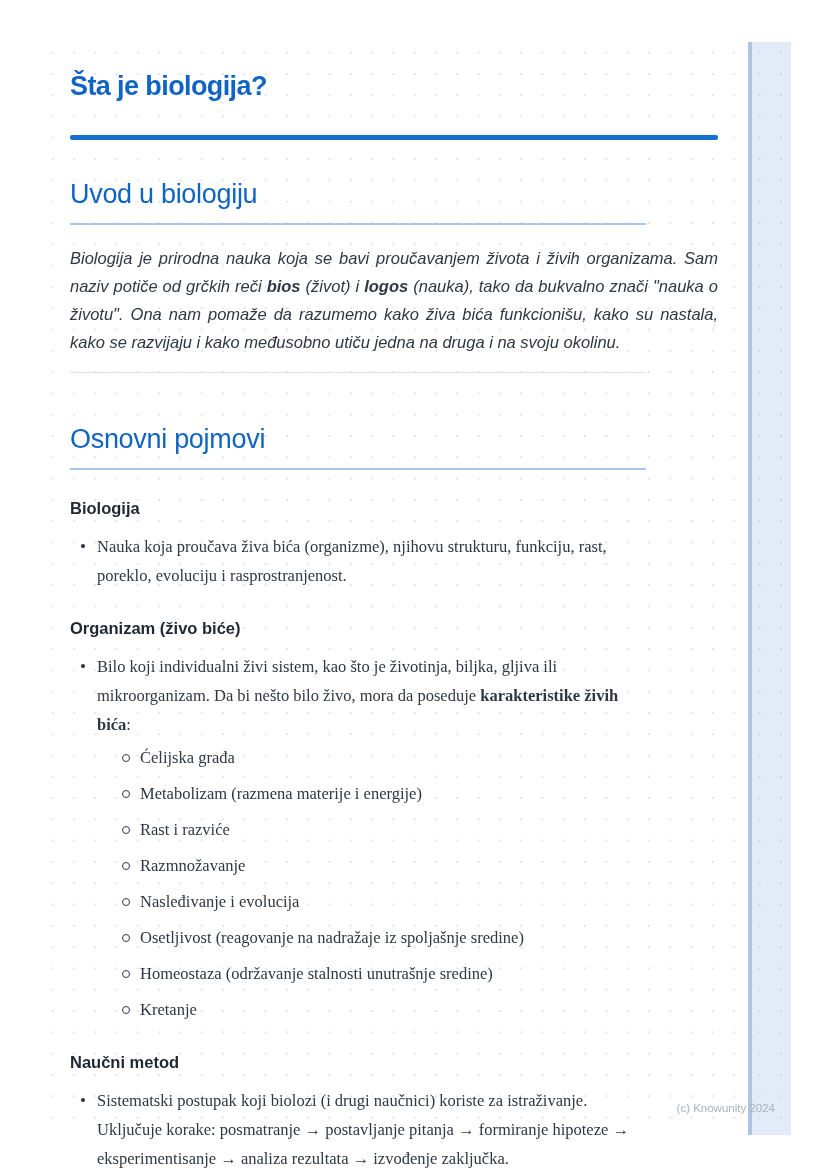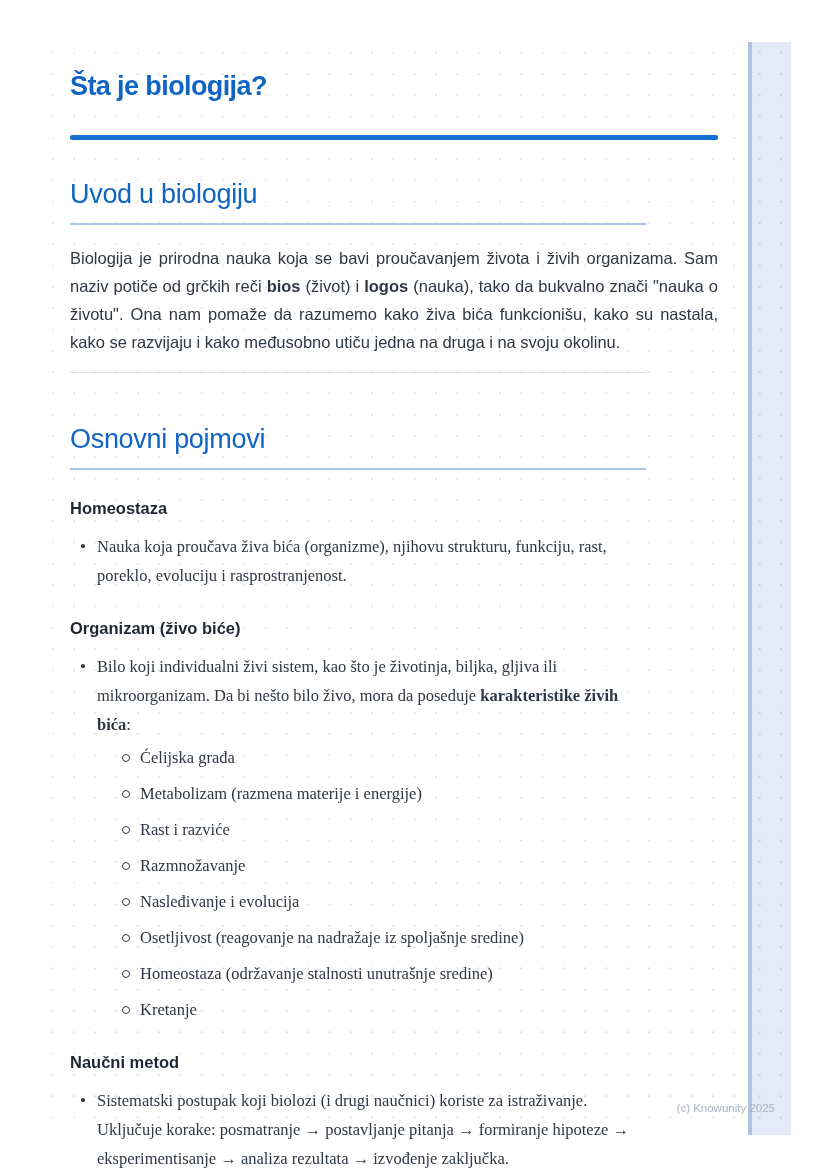--- a/index.html
+++ b/index.html
@@ -52,21 +52,21 @@
   h2.section-heading{
     font-size:27px;line-height:32px;font-weight:400;
     letter-spacing:-0.3px;color:var(--accent);
   }
   .sec-1 h2.section-heading{margin-top:38px;}
   .sec-2 h2.section-heading{margin-top:50px;}
   .h2-rule{margin-top:13px;height:2px;width:576px;background:var(--underline);}
   p.para{
     margin-top:19px;
     font-size:16.5px;line-height:28px;
-    text-align:justify;color:var(--text);
+    text-align:justify;color:var(--text);font-style:italic;
   }
   .divider{
     margin-top:16px;border:none;
     border-top:1.5px solid var(--divider);width:576px;
   }
   h3.term{
     font-size:16.5px;line-height:22px;font-weight:700;
     color:var(--term);margin-top:27px;
   }
   ul.bullets{
@@ -124,21 +124,21 @@
     <div class="h2-rule"></div>
     <p class="para"><span>Biologija je prirodna nauka koja se bavi proučavanjem života i živih organizama. Sam naziv potiče od grčkih reči </span><strong>bios</strong><span> (život) i </span><strong>logos</strong><span> (nauka), tako da bukvalno znači "nauka o životu". Ona nam pomaže da razumemo kako živa bića funkcionišu, kako su nastala, kako se razvijaju i kako međusobno utiču jedna na druga i na svoju okolinu.</span></p>
   </section>
 
   <hr class="divider">
 
   <section class="sec-2">
     <h2 class="section-heading">Osnovni pojmovi</h2>
     <div class="h2-rule"></div>
     <div id="terms">
-        <h3 class="term">Homeostaza</h3>
+        <h3 class="term">Biologija</h3>
         <ul class="bullets">
           <li>
             <div><span>Nauka koja proučava živa bića (organizme), njihovu strukturu, funkciju, rast, poreklo, evoluciju i rasprostranjenost.</span></div>
           </li>
         </ul>
         <h3 class="term">Organizam (živo biće)</h3>
         <ul class="bullets">
           <li>
             <div><span>Bilo koji individualni živi sistem, kao što je životinja, biljka, gljiva ili mikroorganizam. Da bi nešto bilo živo, mora da poseduje </span><strong>karakteristike živih bića</strong><span>:</span></div>
             <ul class="subbullets">
@@ -156,13 +156,13 @@
         <h3 class="term">Naučni metod</h3>
         <ul class="bullets">
           <li>
             <div><span>Sistematski postupak koji biolozi (i drugi naučnici) koriste za istraživanje. Uključuje korake: posmatranje → postavljanje pitanja → formiranje hipoteze → eksperimentisanje → analiza rezultata → izvođenje zaključka.</span></div>
           </li>
         </ul>
       </div>
   </section>
 </div>
 
-<div class="footer">(c) Knowunity 2025</div>
+<div class="footer">(c) Knowunity 2024</div>
 
 </body></html>

